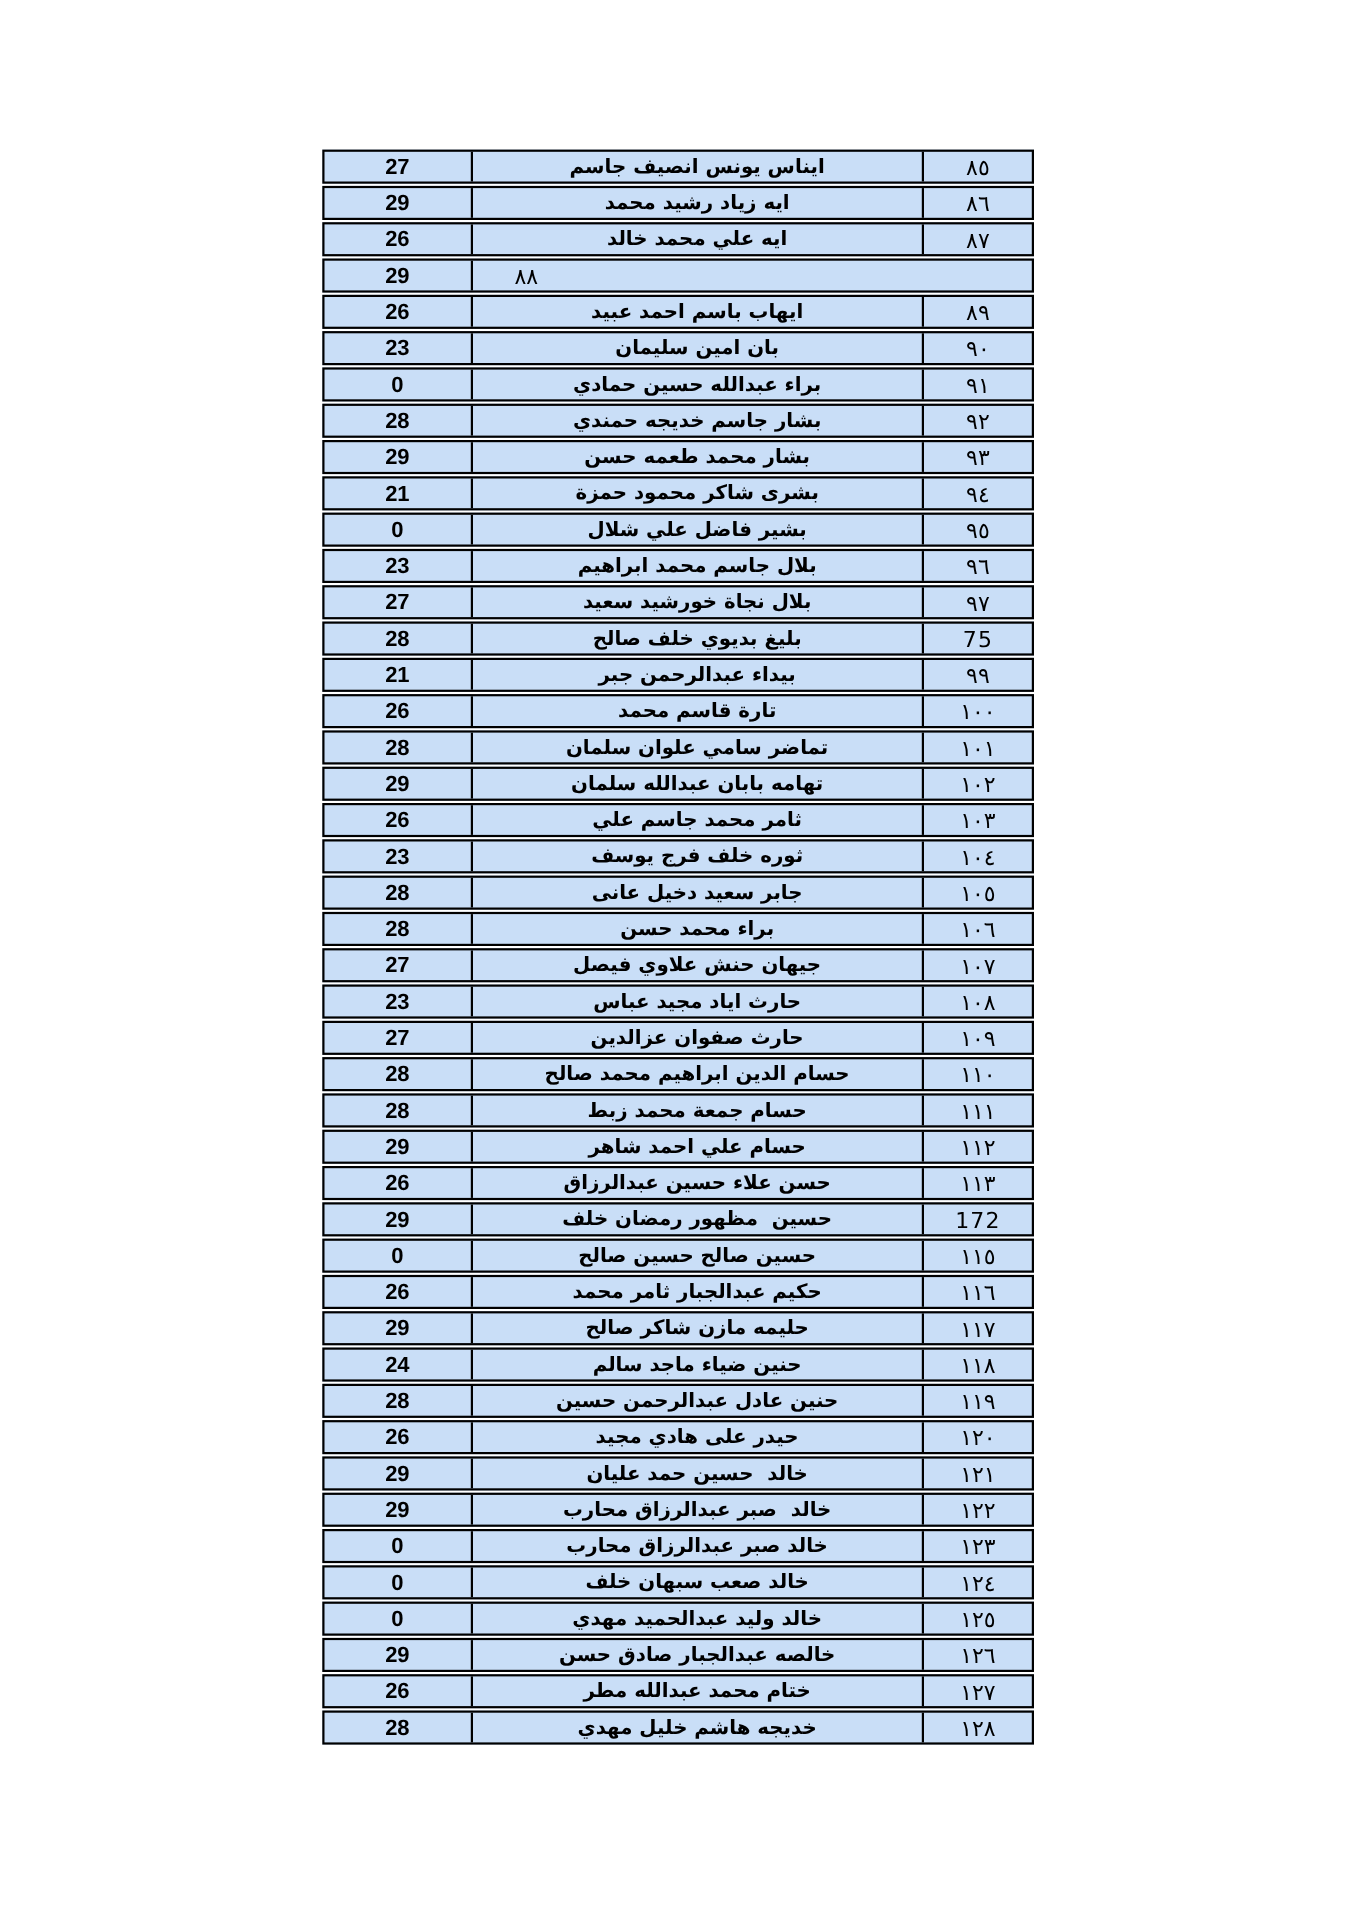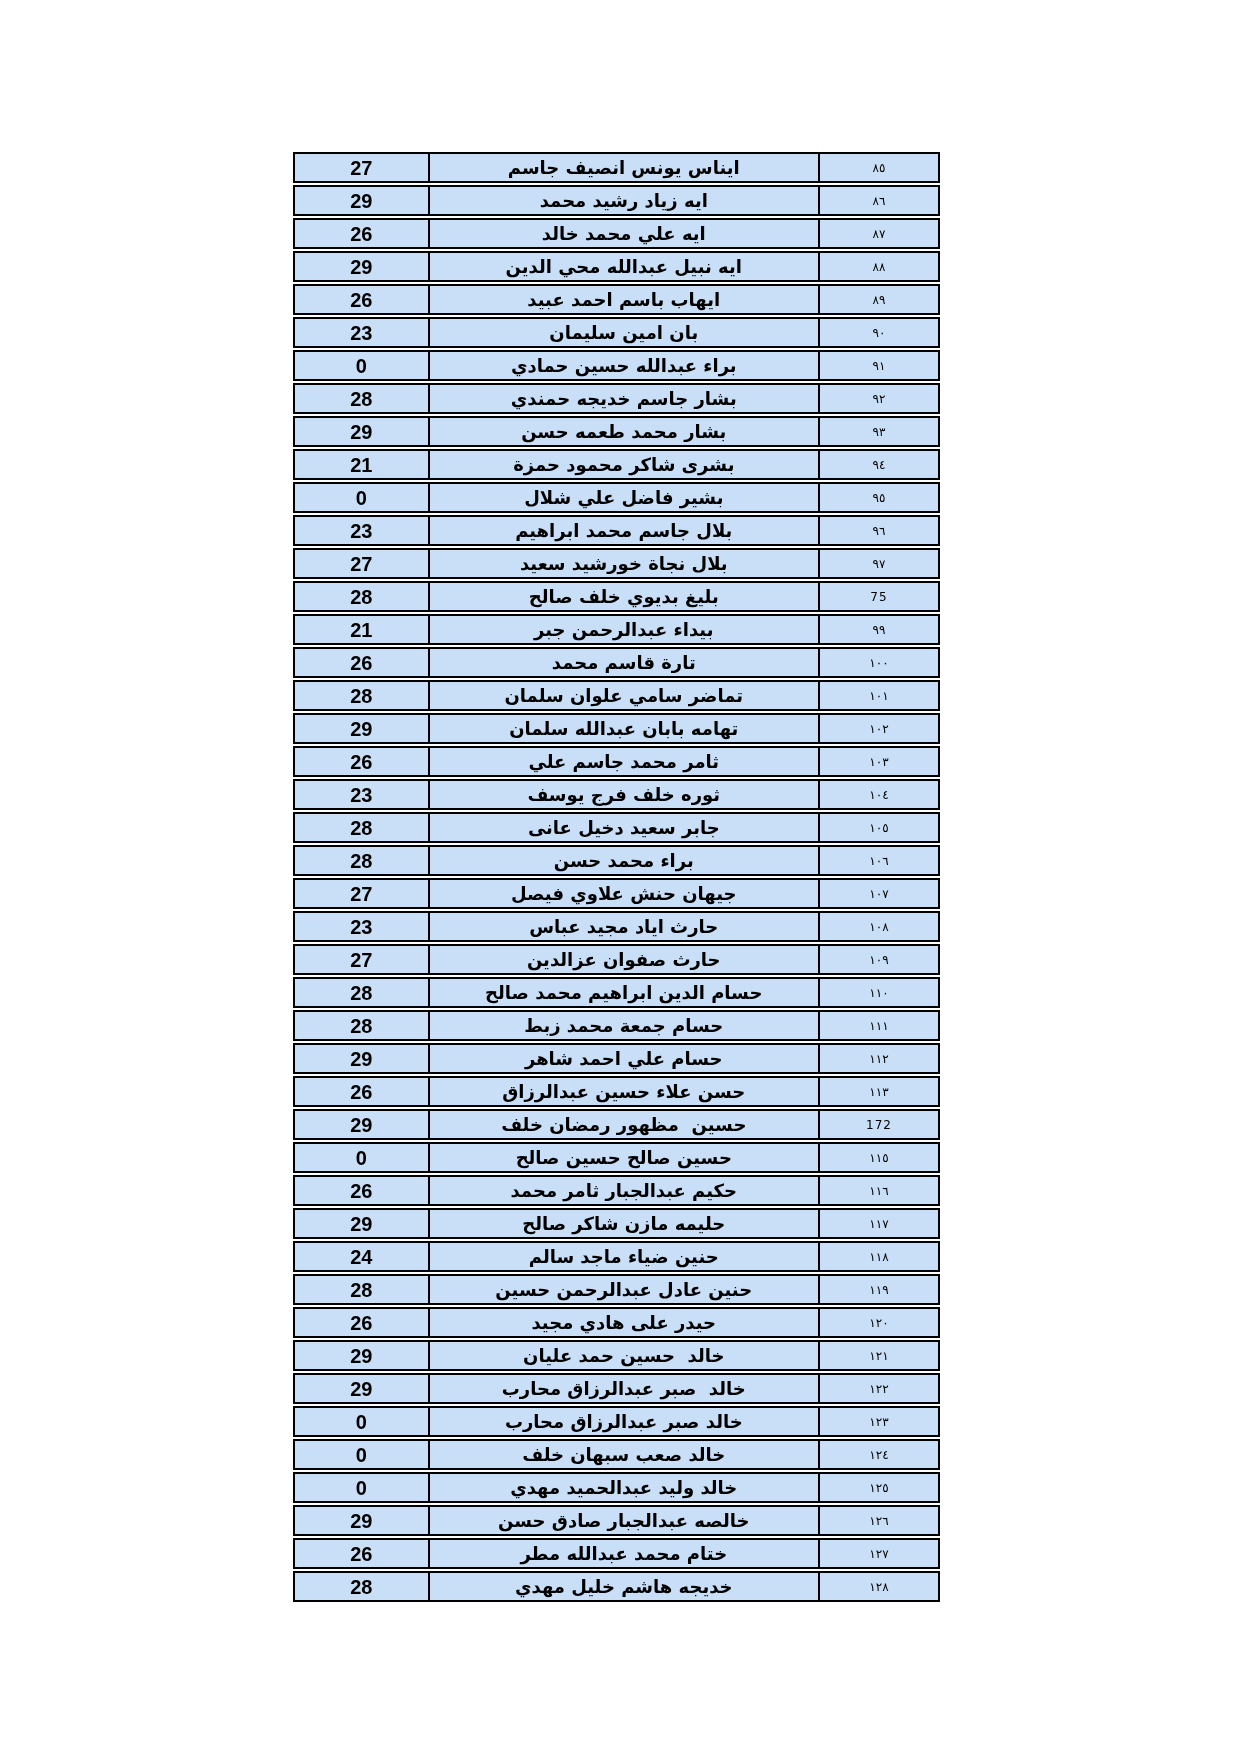--- a/index.html
+++ b/index.html
@@ -11,21 +11,21 @@
     position: relative;
     width: 1240px;
     height: 1754px;
     background: #ffffff;
     overflow: hidden;
     font-family: "DejaVu Sans", sans-serif;
   }
   #results-table {
     position: absolute;
     left: 293px;
-    top: 152px;
+    top: 136px;
     width: 647px;
     border-radius: 29px;
   }
   .row {
     display: flex;
     box-sizing: border-box;
     width: 647px;
     height: 31px;
     border: 2.5px solid #000000;
     background: #c9def7;
@@ -52,25 +52,25 @@
     flex: 1;
     border-right: 2.5px solid #000000;
     direction: rtl;
     font-family: "DejaVu Sans", sans-serif;
     font-weight: bold;
     font-size: 18px;
     line-height: 1;
     white-space: pre;
   }
   .c-serial {
-    width: 118px;
+    width: 98px;
     direction: rtl;
     font-family: "DejaVu Sans", sans-serif;
     font-weight: normal;
-    font-size: 12px;
+    font-size: 20px;
     line-height: 1;
     letter-spacing: 1px;
   }
 </style>
 </head>
 <body>
 
 <div id="page">
   <div id="results-table">
 
@@ -87,21 +87,20 @@
       </div>
 
       <div class="row">
         <div class="cell c-score">26</div>
         <div class="cell c-name">ايه علي محمد خالد</div>
         <div class="cell c-serial">٨٧</div>
       </div>
 
       <div class="row">
         <div class="cell c-score">29</div>
-        <div class="cell c-name">ايه نبيل عبدالله محي الدين</div>
         <div class="cell c-serial">٨٨</div>
       </div>
 
       <div class="row">
         <div class="cell c-score">26</div>
         <div class="cell c-name">ايهاب باسم احمد عبيد</div>
         <div class="cell c-serial">٨٩</div>
       </div>
 
       <div class="row">

